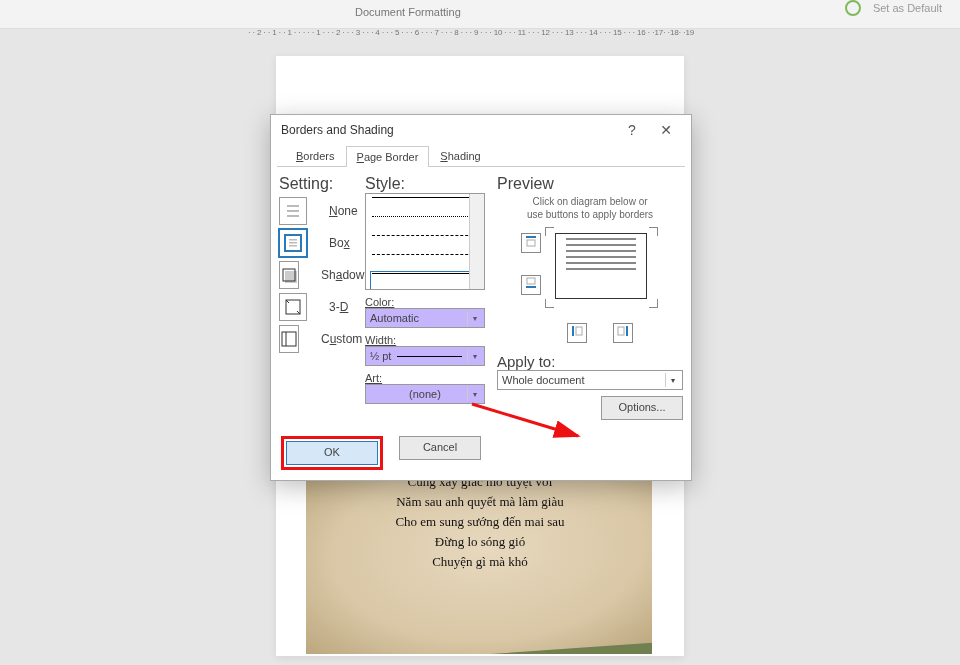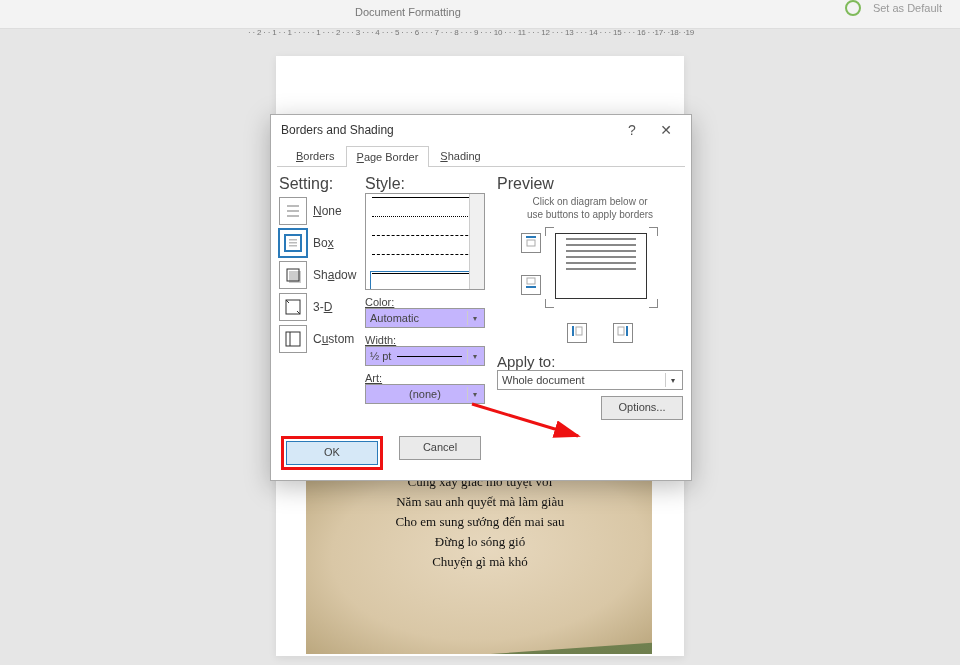--- a/index.html
+++ b/index.html
@@ -21,21 +21,21 @@
 .dlg-title .hbtn{width:34px;height:30px;display:flex;align-items:center;justify-content:center;font-size:14px;color:#555;cursor:pointer}
 .tabs{display:flex;padding:0 8px;border-bottom:1px solid #ccc;margin:0 6px}
 .tab{padding:4px 10px;font-size:11px;border:1px solid transparent;border-bottom:none;cursor:pointer;color:#444}
 .tab u{text-decoration:underline}
 .tab.active{border-color:#ccc;background:#fff;position:relative;top:1px}
 .body{display:flex;padding:8px}
 .col-setting{width:82px}
 .col-style{width:120px;margin-left:4px}
 .col-preview{flex:1;margin-left:12px}
 .sec-label{font-size:16px;color:#444;}
-.setting-item{display:flex;align-items:center;gap:6px;margin:4px 0;cursor:pointer}
+.setting-item{display:flex;align-items:center;gap:22px;margin:4px 0;cursor:pointer}
 .setting-item .ico{width:26px;height:26px;border:1px solid #999;background:#fff;display:flex;align-items:center;justify-content:center}
 .setting-item.sel .ico{outline:2px solid #2a7ab9;outline-offset:-1px}
 .ico svg{display:block}
 .setting-item span u{text-decoration:underline}
 .style-list{border:1px solid #999;height:95px;overflow:hidden;position:relative;background:#fff}
 .style-list .row{height:15px;border-bottom:0;margin:3px 6px}
 .style-list .solid{border-top:1px solid #000}
 .style-list .dashed{border-top:1px dashed #000}
 .style-list .dotted{border-top:1px dotted #000}
 .style-list .sel{outline:1px solid #2a7ab9;outline-offset:1px}

